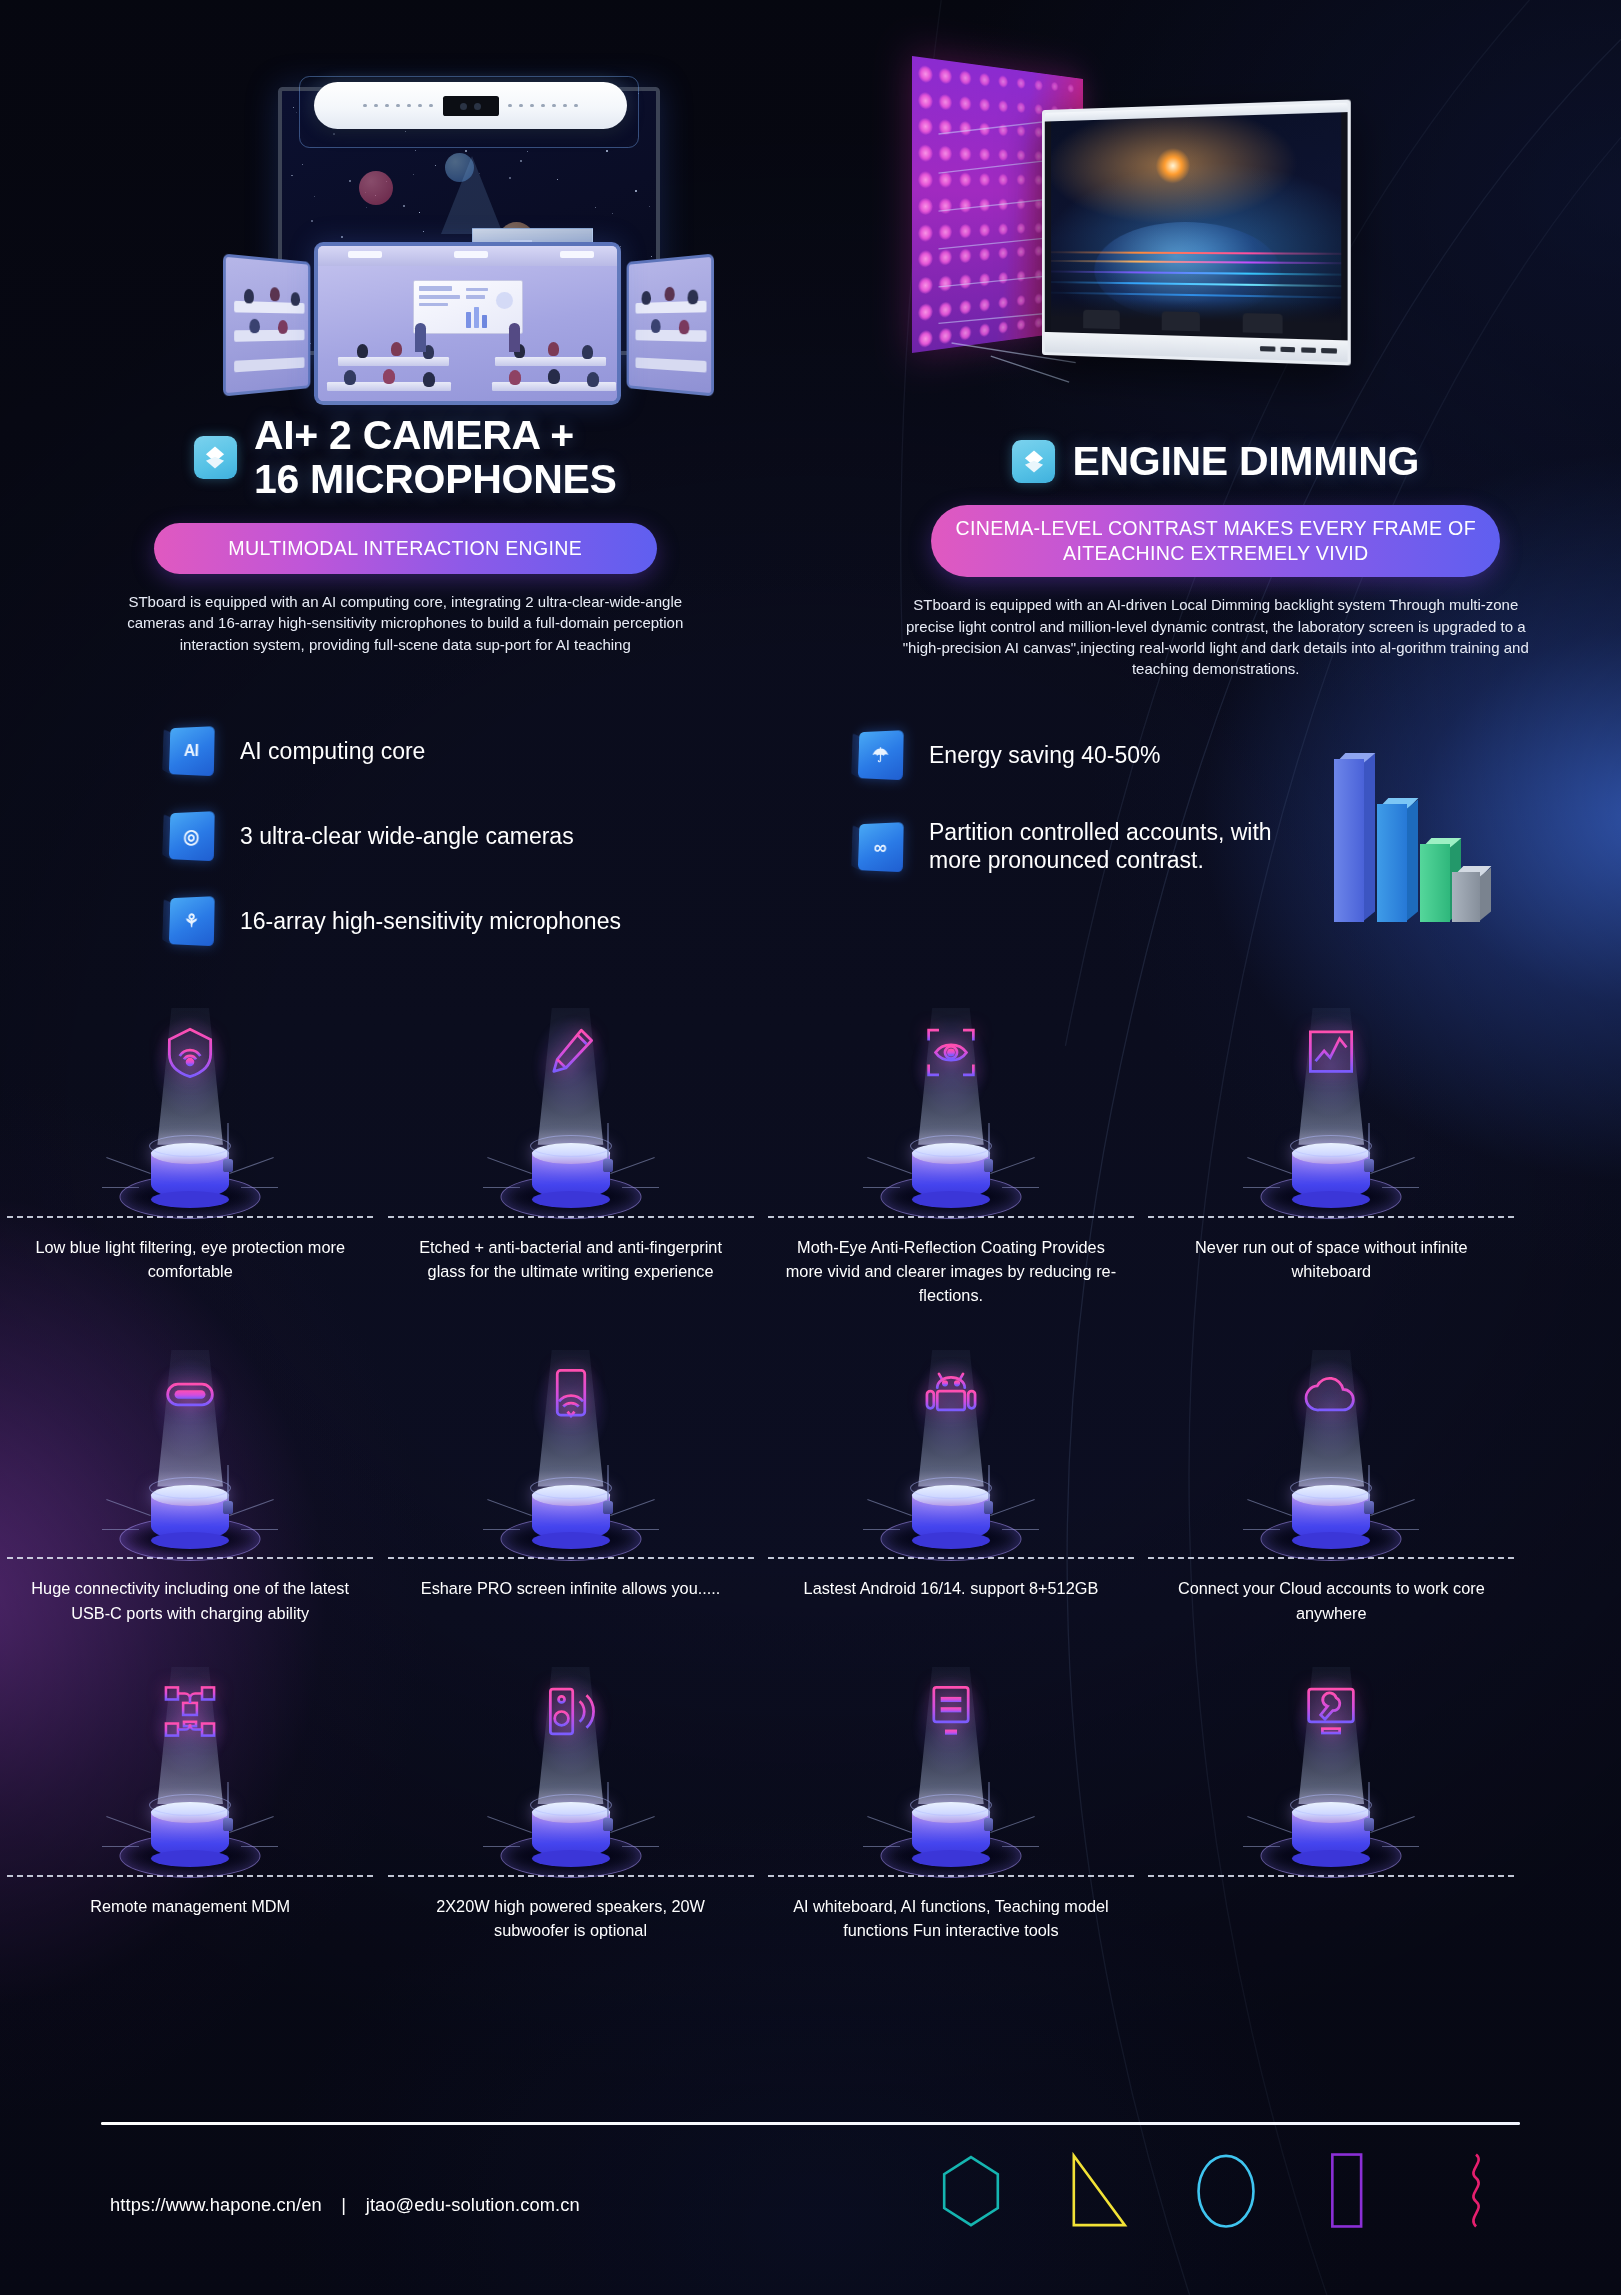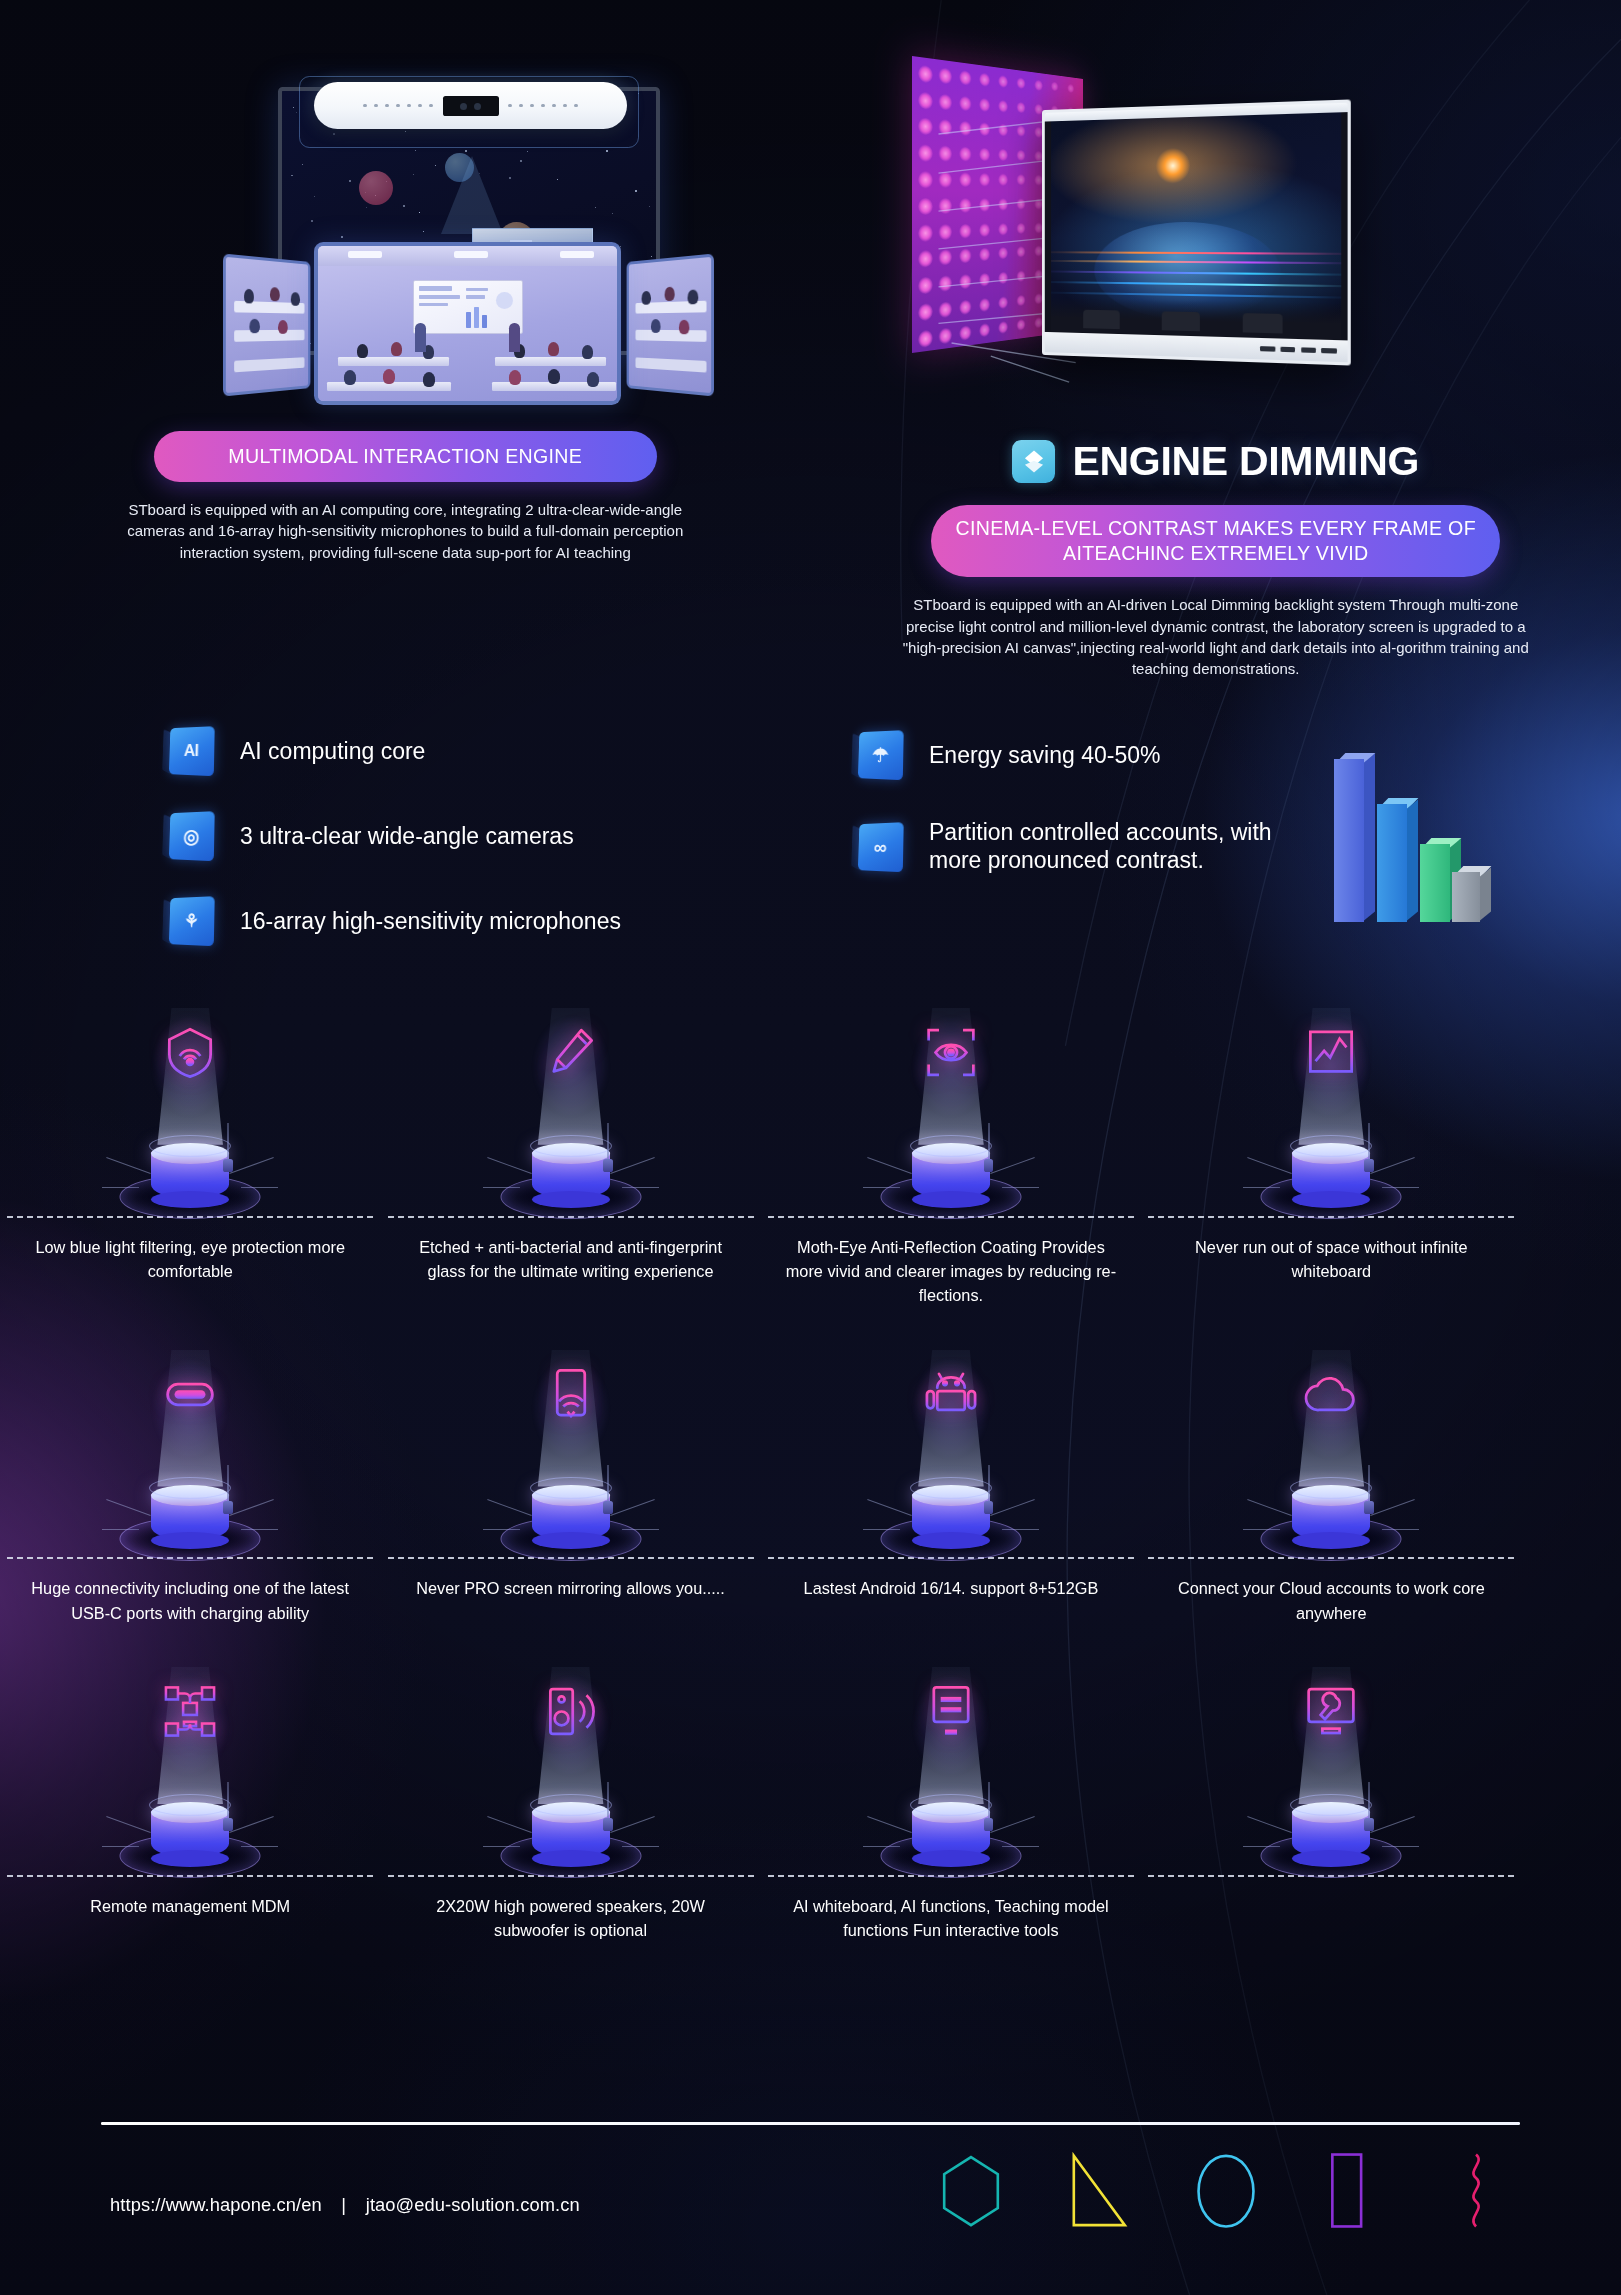--- a/index.html
+++ b/index.html
@@ -604,20 +604,32 @@
         <span class="tv-port"></span>
           <span class="tv-port"></span>
           <span class="tv-port"></span>
           <span class="tv-port"></span>
       </div>
     </div>
   </div>
 
   <div class="cols" style="top:409px;">
     <div class="col">
+      <div class="title-row" style="justify-content:center;">
+        <div class="badge-icon">
+          <svg width="22" height="25" viewBox="0 0 34 38">
+            <polygon points="17,2 31,14 17,26 3,14" fill="#ffffff"></polygon>
+            <polygon points="17,18 31,24 17,36 3,24" fill="#eaf6fc"></polygon>
+          </svg>
+        </div>
+        <h1 class="heading">
+          <span>AI+ 2 CAMERA +</span><br>
+          <span>16 MICROPHONES</span>
+        </h1>
+      </div>
       <div class="pill l">MULTIMODAL INTERACTION ENGINE</div>
       <div class="desc l">STboard is equipped with an AI computing core, integrating 2 ultra-clear-wide-angle cameras and 16-array high-sensitivity microphones to build a full-domain perception interaction system, providing full-scene data sup-port for AI teaching</div>
     </div>
 
     <div class="col">
       <div class="title-row" style="justify-content:center;margin-top:31px;">
         <div class="badge-icon">
           <svg width="22" height="25" viewBox="0 0 34 38">
             <polygon points="17,2 31,14 17,26 3,14" fill="#ffffff"></polygon>
             <polygon points="17,18 31,24 17,36 3,24" fill="#eaf6fc"></polygon>
@@ -868,21 +880,21 @@
           <div class="holo-tick" style="left:95px;top:187px;width:37px;"></div>
           <div class="holo-tick" style="left:234px;top:187px;width:37px;"></div>
           <div class="holo-shadow"></div>
           <div class="holo-ring-bot"></div>
           <div class="holo-base"></div>
           <div class="holo-cap"></div>
           <div class="holo-ring-top"></div>
           <div class="holo-stick"></div>
         </div>
         <div class="dash-sep"></div>
-        <div class="card-text">Never PRO screen mirroring allows you.....</div>
+        <div class="card-text">Eshare PRO screen infinite allows you.....</div>
       </div>
       <div class="card">
         <div class="holo">
           <div class="holo-halo"></div>
           <div class="holo-beam"></div>
           <div class="holo-glyph">
               <svg viewBox="0 0 64 64" width="55" height="55" fill="none" stroke="url(#g)" stroke-width="3.2" stroke-linecap="round">
                 <path d="M18 8 L22 15"></path>
                 <path d="M46 8 L42 15"></path>
                 <path d="M16 24 A16 12 0 0 1 48 24"></path>

